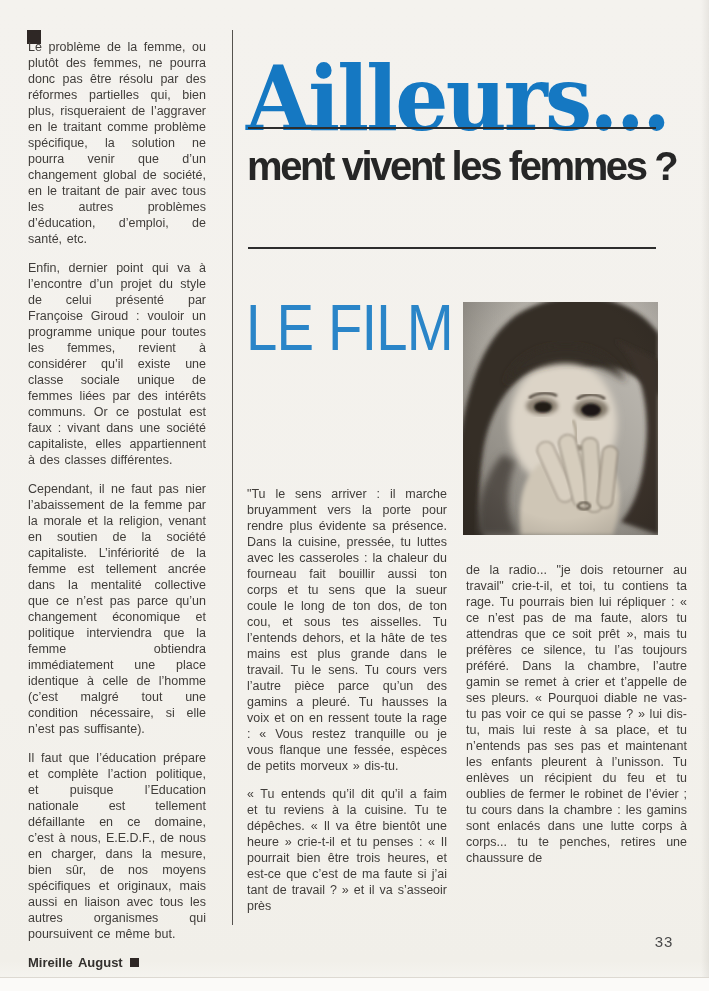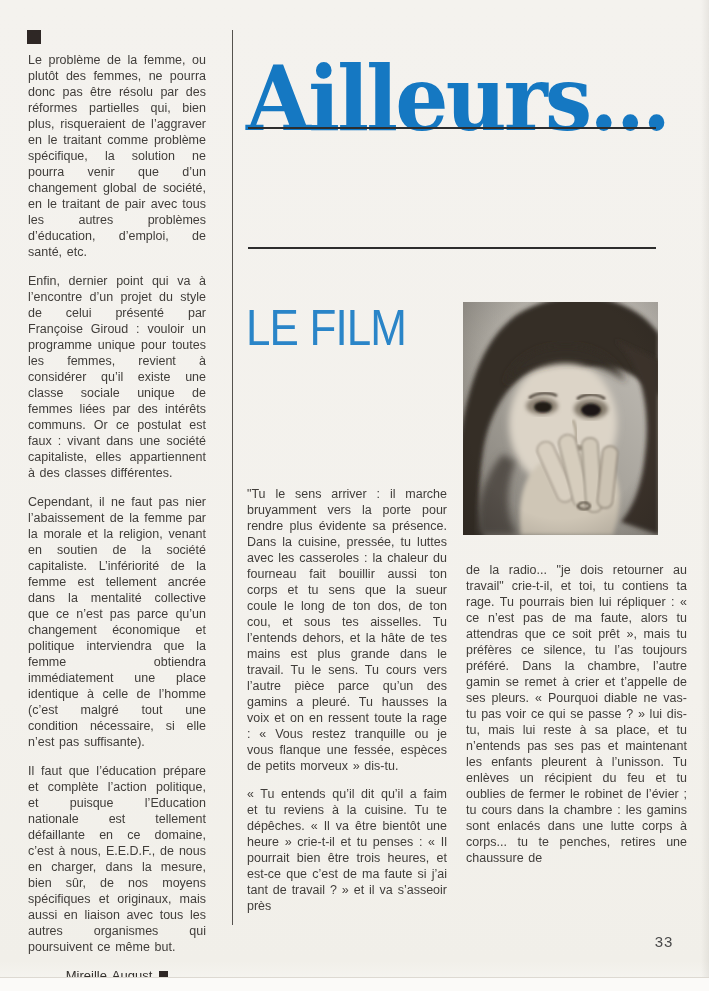--- a/index.html
+++ b/index.html
@@ -20,27 +20,27 @@
     position:absolute;left:0;top:977px;width:709px;height:14px;
     background:#fbfaf8;border-top:1px solid #ddd9d2;
   }
 
   
   .start-bullet{
     position:absolute;left:27px;top:30px;width:14px;height:14px;
     background:#2e2725;
   }
   .left-col{
-    position:absolute;left:28px;top:52px;width:178px;
+    position:absolute;left:28px;top:39px;width:178px;
     font-size:12.5px;line-height:16px;color:#403d3a;
     text-align:justify;word-spacing:1.2px;
   }
   .left-col p{margin:0 0 13px 0;}
   .signature{
-    margin-top:8px;text-align:center;font-weight:normal;font-size:13px;color:#33302d;
+    margin-top:8px;text-align:left;font-weight:bold;font-size:13px;color:#33302d;
     word-spacing:2px;
   }
   .sig-square{
     display:inline-block;width:9px;height:9px;background:#2e2725;margin-left:7px;
   }
 
   .v-divider{
     position:absolute;left:232px;top:30px;width:1px;height:895px;
     background:#55524e;
   }
@@ -57,21 +57,21 @@
   .rule-2{top:247px;}
   .subtitle{
     position:absolute;left:247px;top:142px;width:420px;
     color:#262626;font-weight:bold;font-size:40px;line-height:48px;
     letter-spacing:-2.4px;white-space:nowrap;
   }
 
   
   .film-title{
     position:absolute;left:246px;top:300px;width:220px;
-    color:#2a85c8;font-size:50px;line-height:56px;font-weight:400;
+    color:#2a85c8;font-size:64px;line-height:56px;font-weight:400;
     letter-spacing:-1px;white-space:nowrap;
   }
   .film-title .squeeze{display:inline-block;transform:scaleX(.88);transform-origin:left;}
 
   
   .photo{
     position:absolute;left:463px;top:302px;width:195px;height:233px;
     background:#9b978f;overflow:hidden;
   }
   .photo svg{display:block;}
@@ -102,20 +102,21 @@
     <p>Cependant, il ne faut pas nier l’abaissement de la femme par la morale et la religion, venant en soutien de la société capitaliste. L’infériorité de la femme est tellement ancrée dans la mentalité collective que ce n’est pas parce qu’un changement économique et politique interviendra que la femme obtiendra immédiatement une place identique à celle de l’homme (c’est malgré tout une condition nécessaire, si elle n’est pas suffisante).</p>
     <p>Il faut que l’éducation prépare et complète l’action politique, et puisque l’Education nationale est tellement défaillante en ce domaine, c’est à nous, E.E.D.F., de nous en charger, dans la mesure, bien sûr, de nos moyens spécifiques et originaux, mais aussi en liaison avec tous les autres organismes qui poursuivent ce même but.</p>
     <div class="signature"><span>Mireille August</span><span class="sig-square"></span></div>
   </div>
 
   <div class="v-divider"></div>
 
   <div class="masthead"><span class="squeeze">Ailleurs...</span></div>
   <div class="rule rule-1"></div>
   <div class="subtitle">
+    <div>ment vivent les femmes ?</div>
   </div>
   <div class="rule rule-2"></div>
 
   <div class="film-title">
     <div><span class="squeeze">LE FILM</span></div>
   </div>
 
   <div class="photo">
     <svg width="195" height="233" viewBox="0 0 195 233" xmlns="http://www.w3.org/2000/svg">
       <defs>

